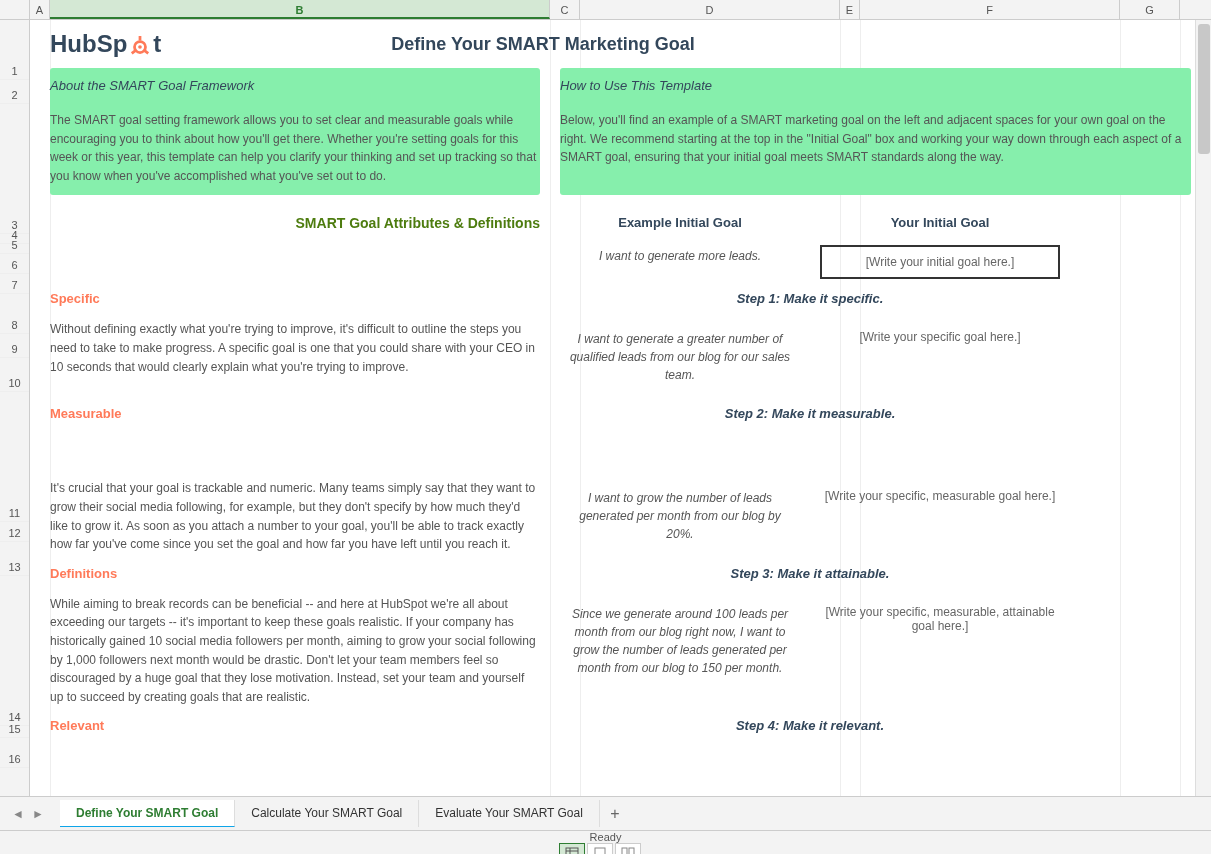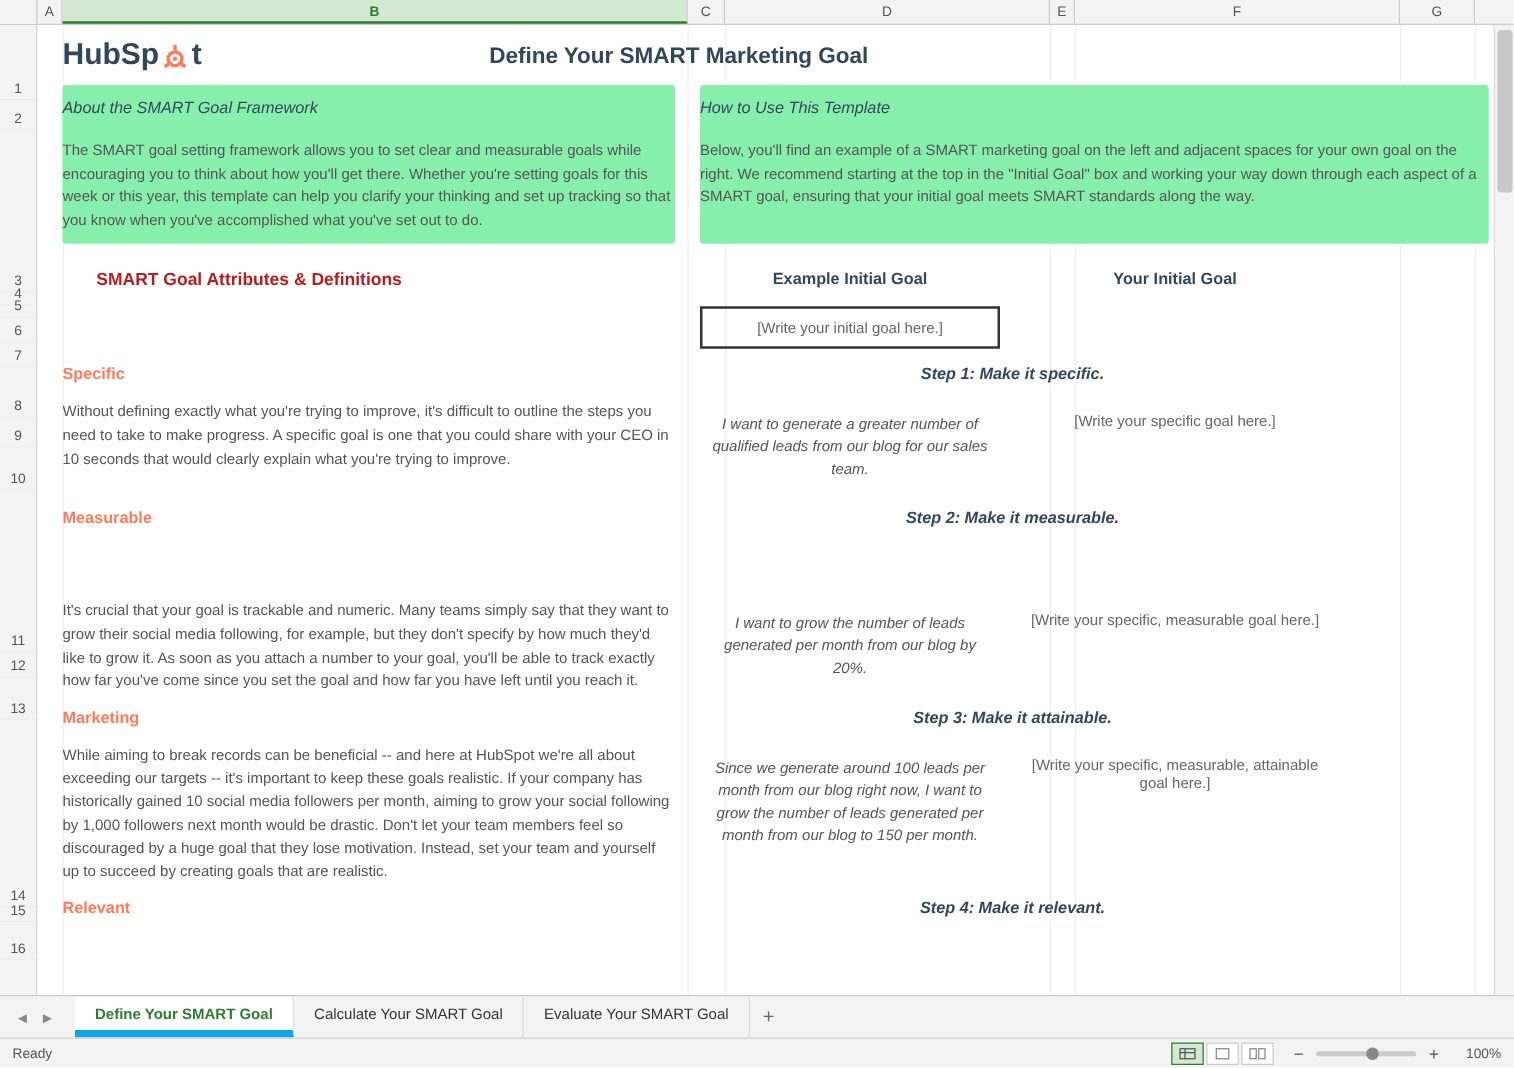--- a/index.html
+++ b/index.html
@@ -33,42 +33,42 @@
 .box { background:#86efac; border-radius: 3px; }
 .about-box { width: 490px; padding: 10px 0; }
 .howto-box { flex:1; padding: 10px 0; }
 .section-h { font-style: italic; color: #33475b; font-size: 13px; margin-bottom: 18px; }
 .section-p { font-size: 12px; color: #555; line-height: 1.55; }
 
 .smart-row { display:flex; padding: 20px 20px 0 20px; gap: 20px; }
 .smart-left { width: 490px; }
 .smart-mid { width: 240px; text-align:center; }
 .smart-right { width: 240px; text-align:center; }
-.smart-title-c { font-size: 14px; font-weight: 700; color: #b91c1c; text-align:left;padding-left:27px; }
+.smart-title-c { font-size: 14px; font-weight: 700; color: #4d7c0f; text-align:right;padding-left:27px; }
 .col-title { font-size: 13px; font-weight: 700; color: #33475b; }
 .example-text { font-style: italic; font-size: 12px; color: #555; padding: 10px 6px; line-height:1.5; }
 .goal-input { border: 2px solid #333; padding: 8px 4px; font-size: 12px; color: #666; margin-top: 8px; }
 .your-text { font-size: 12px; color: #666; padding: 10px 4px; }
 
 .attr-row { display:flex; padding: 12px 20px 0 20px; gap: 20px; align-items: flex-start; }
 .attr-left { width: 490px; }
 .step-title { font-size: 13px; font-weight:700; font-style: italic; color: #33475b; text-align:center; width: 500px; }
 .attr-h { font-size: 13px; font-weight: 700; color: #ff7a59; margin-bottom: 14px; }
 .attr-p { font-size: 12px; color: #555; line-height: 1.55; }
 .attr-col { width: 240px; text-align:center; }
 
 
 .tab-bar { position:absolute; bottom: 24px; left:0; right:0; height: 34px; background: #f3f3f3; border-top:1px solid #ccc; display:flex; align-items:center; padding: 0 8px; }
 .tab-nav { width: 20px; height: 20px; display:flex;align-items:center;justify-content:center; cursor:pointer; color:#888; }
 .tab { padding: 6px 16px; font-size: 12px; border-right: 1px solid #ddd; cursor:pointer; }
-.tab.active { background:#fff; color: #2e7d32; font-weight:600; border-bottom: 6px solid #0ea5e9; }
+.tab.active { background:#fff; color: #2e7d32; font-weight:600; border-bottom: 1px solid #0ea5e9; }
 .tab-add { width: 30px; text-align:center; cursor:pointer; color:#666; font-size:16px;}
 
 
-.status-bar { position:absolute; bottom:0; left:0; right:0; height:24px; background:#f3f3f3; border-top:1px solid #ccc; display:flex; align-items:center; padding: 0 10px; font-size:11px; color:#555; }
+.status-bar { position:absolute; bottom:0; left:0; right:0; height:24px; background:#f3f3f3; border-top:1px solid #ccc; display:flex; align-items:center; padding: 0 10px; font-size:11px; color:#555;flex-direction:column; }
 .status-left { flex:1; }
 .view-btns { display:flex; gap:2px; margin-right: 12px; }
 .view-btn { width:26px;height:18px; border:1px solid #ccc; background:#fff; display:flex;align-items:center;justify-content:center; cursor:pointer;}
 .view-btn.active { background:#d4e8d4; border-color:#2e7d32; }
 .zoom-ctrl { display:flex; align-items:center; gap:6px; }
 .zoom-btn { width:16px; cursor:pointer; text-align:center; font-size:14px; }
 .zoom-slider { width: 80px; height:4px; background:#ccc; position:relative; border-radius:2px;}
 .zoom-slider::after { content:''; position:absolute; left:40px; top:-3px; width:10px;height:10px;background:#888;border-radius:50%;}
 .scrollbar-v { position:absolute; right:0; top:20px; bottom:58px; width:16px; background:#f3f3f3; border-left:1px solid #ddd;}
 .scrollbar-v::after { content:''; position:absolute; left:2px; top:4px; width:12px; height:130px; background:#c8c8c8; border-radius:3px;}
@@ -155,20 +155,23 @@
           </div>
         <div class="smart-mid">
             <div class="col-title">Example Initial Goal</div>
           </div>
         <div class="smart-right">
             <div class="col-title">Your Initial Goal</div>
           </div>
       </div>
       <div class="smart-row" style="padding-top:6px;">
         <div class="smart-left"></div>
+        <div class="smart-mid">
+            <div class="example-text">I want to generate more leads.</div>
+          </div>
         <div class="smart-right">
             <div class="goal-input">[Write your initial goal here.]</div>
           </div>
       </div>
 
       <div id="steps-container">
           <div class="attr-row">
     <div class="attr-left">
               <div class="attr-h">Specific</div>
             </div>
@@ -197,21 +200,21 @@
             </div>
       <div class="attr-col">
               <div class="example-text">I want to grow the number of leads generated per month from our blog by 20%.</div>
             </div>
       <div class="attr-col">
               <div class="your-text">[Write your specific, measurable goal here.]</div>
             </div>
           </div>
           <div class="attr-row">
     <div class="attr-left">
-              <div class="attr-h">Marketing</div>
+              <div class="attr-h">Definitions</div>
             </div>
     <div class="step-title">Step 3: Make it attainable.</div>
           </div>
           <div class="attr-row" style="padding-top: 0px;">
       <div class="attr-left">
               <div class="attr-p">While aiming to break records can be beneficial -- and here at HubSpot we're all about exceeding our targets -- it's important to keep these goals realistic. If your company has historically gained 10 social media followers per month, aiming to grow your social following by 1,000 followers next month would be drastic. Don't let your team members feel so discouraged by a huge goal that they lose motivation. Instead, set your team and yourself up to succeed by creating goals that are realistic.</div>
             </div>
       <div class="attr-col">
               <div class="example-text">Since we generate around 100 leads per month from our blog right now, I want to grow the number of leads generated per month from our blog to 150 per month.</div>
             </div>

